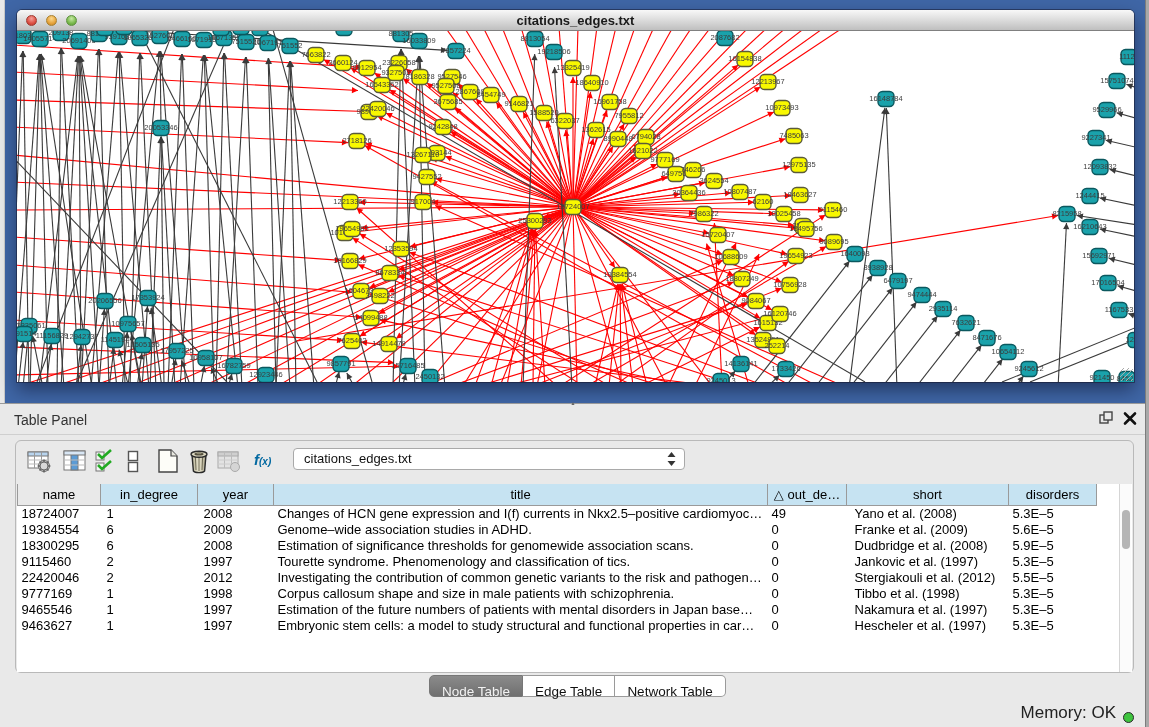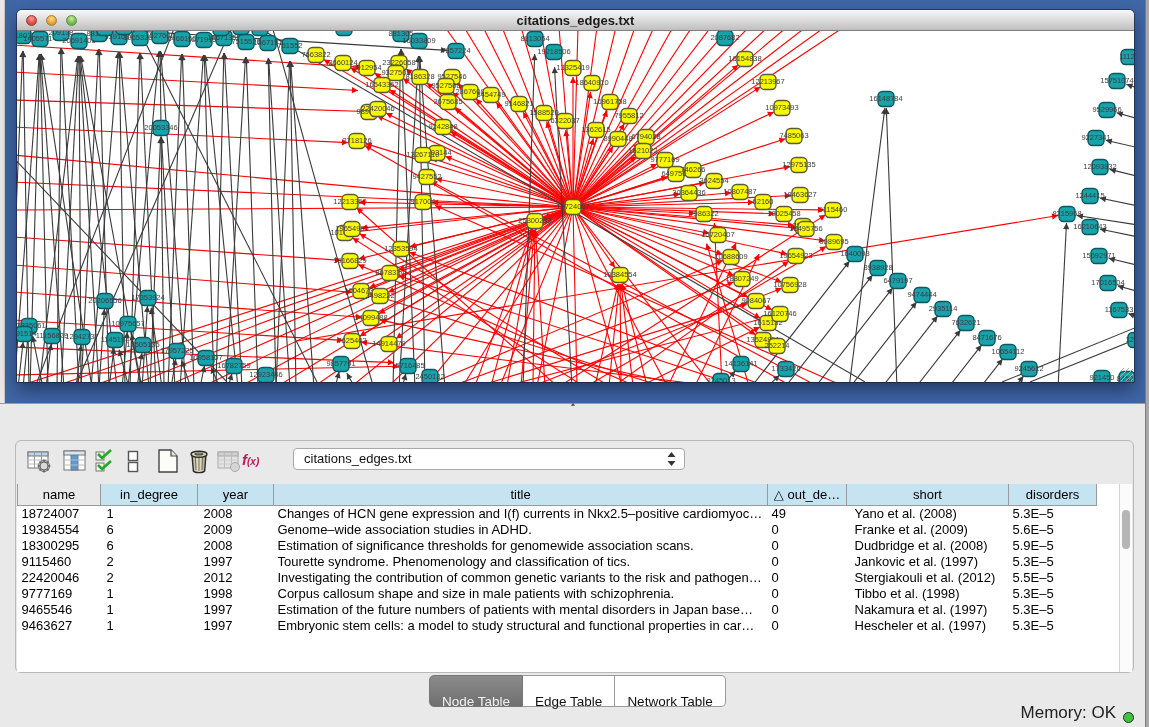--- a/index.html
+++ b/index.html
@@ -30,21 +30,21 @@
 table{border-collapse:collapse;table-layout:fixed;width:1076px;font-size:13px}
 th{background:#c6e3f2;border:1px solid #9a9a9a;border-top:none;font-weight:normal;height:21px;font-size:13px;color:#000}
 th.c0{background:#e9e9e9}
 td{height:16px;padding:0 4px;white-space:nowrap;overflow:hidden;color:#000}
 .c0{width:83px}.c1{width:97px}.c2{width:76px}.c3{width:494px}.c4{width:79px}.c5{width:162px}.c6{width:88px}
 td.c1,td.c2{padding-left:6px}
 td.c5{padding-left:8px}
 .sbar{position:absolute;right:2px;top:43px;width:12px;height:188px;background:#fbfbfb;border-left:1px solid #d5d5d5}
 .sthumb{position:absolute;left:2px;top:26px;width:8px;height:39px;background:#b5b5b5;border-radius:4px}
 .tabs{position:absolute;left:429px;top:271px;height:22px;display:flex;font-size:13.5px}
-.tabs .seg{height:22px;line-height:21px;padding:15px 12px;background:#fff;border:1px solid #9a9a9a;border-left:none;color:#111}
+.tabs .seg{height:22px;line-height:21px;padding:5px 12px;background:#fff;border:1px solid #9a9a9a;border-left:none;color:#111}
 .tabs .seg.first{border-left:1px solid #9a9a9a;border-radius:5px 0 0 5px;background:linear-gradient(#8b8b8b,#6f6f6f);color:#f2f2f2;border-color:#777}
 .tabs .seg.last{border-radius:0 5px 5px 0}
 .mem{position:absolute;right:33px;bottom:4px;font-size:17px;color:#222}
 .dot{position:absolute;right:15px;bottom:4px;width:11px;height:11px;border-radius:50%;background:#3ec43e;border:1.5px solid #2a2a2a}
 .rstrip{position:absolute;right:0;top:0;width:4px;height:727px;background:#a8a8a8;border-left:1px solid #7c7c7c}
 .wicons{position:absolute;right:12px;top:6px}
 .splitter{position:absolute;left:566px;top:-4px;width:14px;height:7px;color:#666;font-size:7px;text-align:center;line-height:7px}
 </style></head>
 <body>
 <div class="desk"></div>
@@ -832,20 +832,33 @@
         <rect x="548.0" y="168.5" width="16" height="15" rx="4.5" fill="#f8f800" stroke="#5a5a3a" stroke-width="1.4"></rect>
         <text x="556.0" y="177.5" font-size="7.5" fill="#3c3c3c" text-anchor="middle">18724007</text>
         <rect x="510.0" y="182.5" width="16" height="15" rx="4.5" fill="#f8f800" stroke="#5a5a3a" stroke-width="1.4"></rect>
         <text x="518.0" y="191.5" font-size="7.5" fill="#3c3c3c" text-anchor="middle">25300293</text>
       </svg>
     </div>
   <div class="grip"></div>
 </div>
 <div class="panel">
   <div class="splitter">▲</div>
+  <div class="phead">
+      <span class="t">Table Panel</span>
+    <span class="wicons">
+      <svg width="38" height="15" viewBox="0 0 38 15">
+        <rect x="1" y="4" width="8" height="8" fill="none" stroke="#444" stroke-width="1.4"></rect>
+        <rect x="5" y="1" width="8" height="8" fill="#e9e9e9" stroke="#444" stroke-width="1.4"></rect>
+        <g stroke="#111" stroke-width="2.6" stroke-linecap="round">
+            <line x1="26" y1="2.5" x2="36" y2="12.5"></line>
+            <line x1="36" y1="2.5" x2="26" y2="12.5"></line>
+          </g>
+      </svg>
+    </span>
+  </div>
   <div class="pbody">
     <div class="tools">
       <span class="ic" style="left:4px"><svg width="26" height="26" viewBox="0 0 26 26">
             <rect x="2" y="4" width="20" height="16" fill="#fff" stroke="#777"></rect>
             <rect x="2" y="4" width="20" height="4" fill="#b8d4ee" stroke="#777"></rect>
             <line x1="8.5" y1="4" x2="8.5" y2="20" stroke="#999"></line>
             <line x1="15.5" y1="4" x2="15.5" y2="20" stroke="#999"></line>
             <line x1="2" y1="12" x2="22" y2="12" stroke="#bbb"></line>
             <line x1="2" y1="16" x2="22" y2="16" stroke="#bbb"></line>
             <circle cx="18" cy="18" r="5.5" fill="#cfcfcf" stroke="#666"></circle>
@@ -899,21 +912,21 @@
           </svg></span>
       <span class="ic" style="left:194px"><svg width="26" height="26" viewBox="0 0 26 26">
             <rect x="2" y="4" width="20" height="16" fill="#e3e3e3" stroke="#aaa"></rect>
             <rect x="2" y="4" width="20" height="4" fill="#cfcfcf" stroke="#aaa"></rect>
             <line x1="8.5" y1="4" x2="8.5" y2="20" stroke="#bbb"></line>
             <line x1="15.5" y1="4" x2="15.5" y2="20" stroke="#bbb"></line>
             <line x1="2" y1="12" x2="22" y2="12" stroke="#ccc"></line>
             <line x1="2" y1="16" x2="22" y2="16" stroke="#ccc"></line>
             <circle cx="19" cy="19" r="4.5" fill="#d5d5d5" stroke="#aaa"></circle>
           </svg></span>
-      <span class="ic" style="left:220px;top:5px;font-size:15px;font-style:italic;font-weight:bold;color:#be185d">f<span style="font-size:10px">(x)</span></span>
+      <span class="ic" style="left:232px;top:5px;font-size:15px;font-style:italic;font-weight:bold;color:#0369a1">f<span style="font-size:10px">(x)</span></span>
       <div class="combo">citations_edges.txt<span class="arr"><svg width="9" height="14" viewBox="0 0 9 14">
               <polygon points="4.5,0 8.5,5 0.5,5" fill="#333"></polygon>
               <polygon points="4.5,14 8.5,9 0.5,9" fill="#333"></polygon>
             </svg></span></div>
     </div>
     <div class="tblwrap">
       <table>
         <tbody>
             <tr>
               <th class="c0">name</th>

